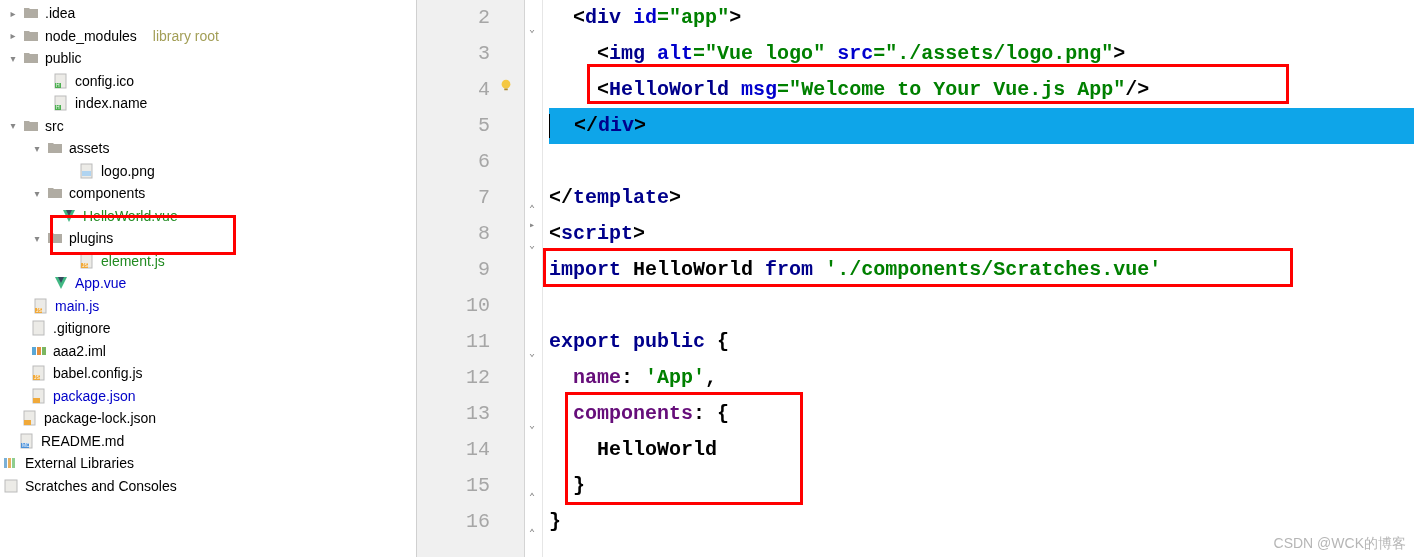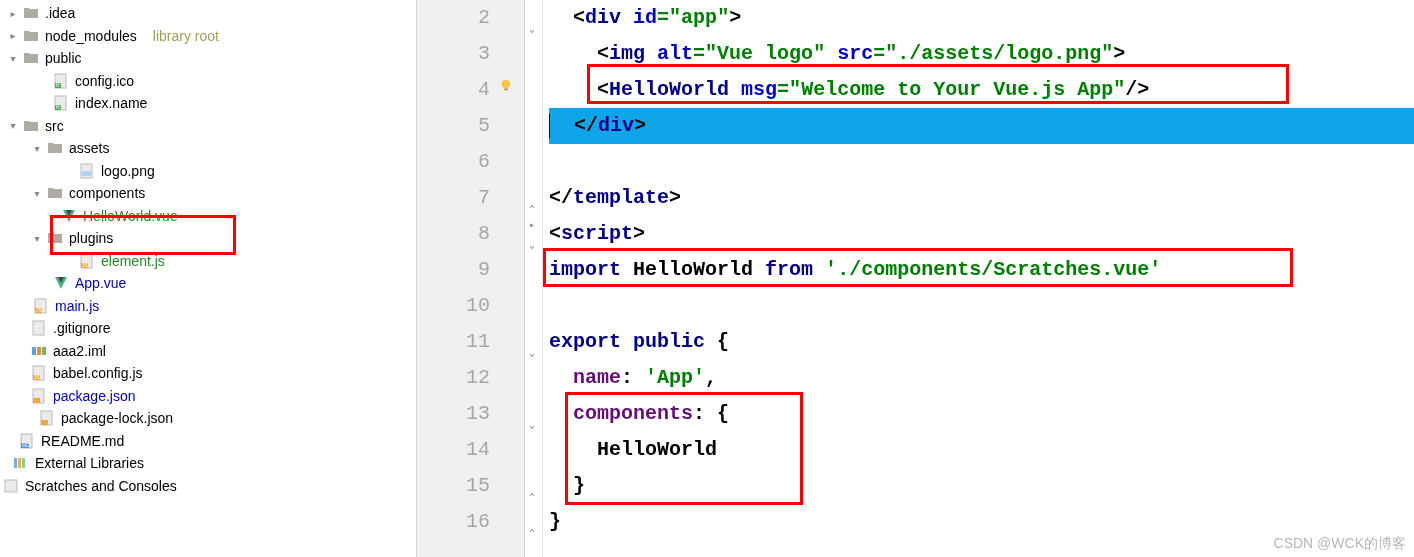--- a/index.html
+++ b/index.html
@@ -305,40 +305,40 @@
     </div>
     <div class="tree-row" style="padding-left:30px">
       <span class="ticon">
         <svg class="micro" viewBox="0 0 16 16">
             <rect x="2" y="1" width="11" height="14" fill="#ecebe7" stroke="#bbb"></rect>
             <rect x="2" y="10" width="7" height="5" fill="#f0a93a"></rect>
           </svg>
       </span>
       <span class="tree-label" style="color:#0000c8">package.json</span>
     </div>
-    <div class="tree-row" style="padding-left:38px">
+    <div class="tree-row" style="padding-left:21px">
       <span class="ticon">
         <svg class="micro" viewBox="0 0 16 16">
             <rect x="2" y="1" width="11" height="14" fill="#ecebe7" stroke="#bbb"></rect>
             <rect x="2" y="10" width="7" height="5" fill="#f0a93a"></rect>
           </svg>
       </span>
       <span class="tree-label">package-lock.json</span>
     </div>
     <div class="tree-row" style="padding-left:18px">
       <span class="ticon">
         <svg class="micro" viewBox="0 0 16 16">
             <rect x="2" y="1" width="11" height="14" fill="#ecebe7" stroke="#bbb"></rect>
             <rect x="2" y="10" width="8" height="5" fill="#4a90d9"></rect>
             <text x="3" y="14" font-size="5" fill="#fff">MD</text>
           </svg>
       </span>
       <span class="tree-label">README.md</span>
     </div>
-    <div class="tree-row" style="padding-left:10px">
+    <div class="tree-row" style="padding-left:0px">
       <span class="arrow" style="visibility:hidden">▸</span>
       <span class="ticon" style="margin-left:-14px">
         <svg class="micro" viewBox="0 0 16 16">
             <rect x="1" y="3" width="3" height="10" fill="#7bb0d6"></rect>
             <rect x="5" y="3" width="3" height="10" fill="#e6b05e"></rect>
             <rect x="9" y="3" width="3" height="10" fill="#8fce8f"></rect>
           </svg>
       </span>
       <span class="tree-label">External Libraries</span>
     </div>

